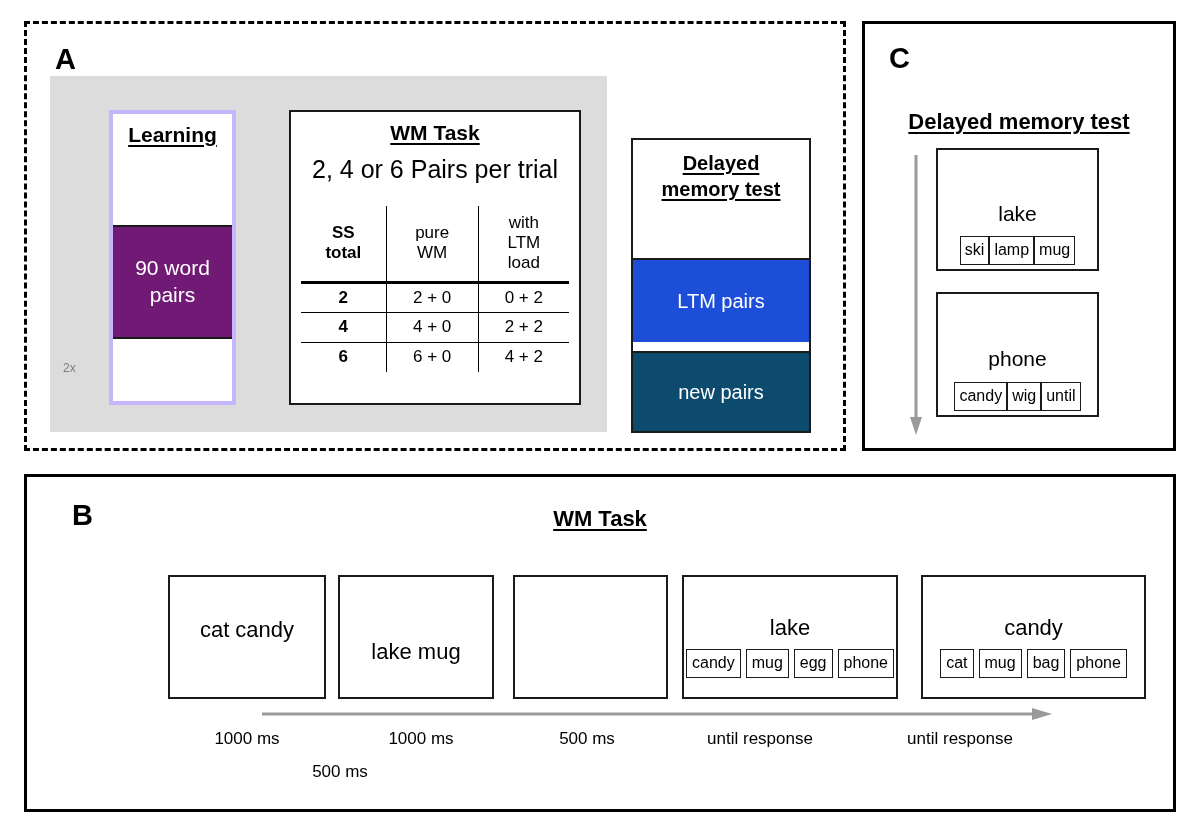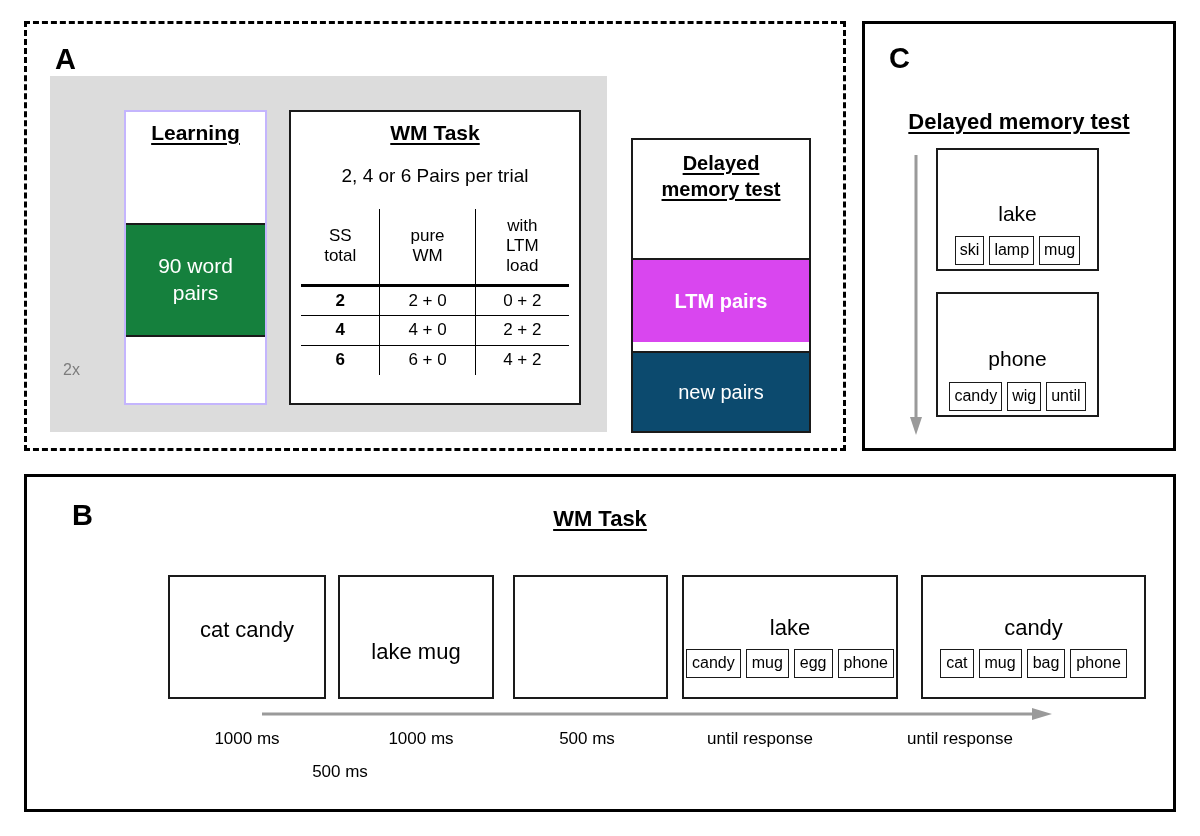--- a/index.html
+++ b/index.html
@@ -34,46 +34,46 @@
 
   #a-graybg {
     position: absolute;
     left: 23px; top: 52px;
     width: 557px; height: 356px;
     background: #dcdcdc;
   }
   #a-2x {
     position: absolute;
     left: 36px; top: 337px;
-    font-size: 16px;
+    font-size: 12px;
     color: #7d7d7d;
   }
 
   
   #learning-block {
     position: absolute;
-    left: 97px; top: 86px;
-    width: 143px; height: 295px;
-    border: 2px solid #c4b5fd;
+    left: 82px; top: 86px;
+    width: 127px; height: 295px;
+    border: 4px solid #c4b5fd;
     background: #fff;
   }
   #learning-title {
     position: absolute;
     top: 9px; left: 0; width: 100%;
     text-align: center;
     font-size: 21px;
     font-weight: bold;
     text-decoration: underline;
     text-underline-offset: 3px;
   }
   #learning-gray {
     position: absolute;
     left: 0; top: 111px;
     width: 100%; height: 114px;
-    background: #15803d;
+    background: #701a75;
     border-top: 2px solid #1a1a1a;
     border-bottom: 2px solid #1a1a1a;
     display: flex; align-items: center; justify-content: center;
   }
   #learning-gray-label {
     color: #fff;
     font-size: 21px;
     text-align: center;
     line-height: 1.28;
   }
@@ -88,43 +88,43 @@
   }
   #wm-title {
     margin-top: 9px;
     text-align: center;
     font-size: 21px;
     font-weight: bold;
     text-decoration: underline;
     text-underline-offset: 3px;
   }
   #wm-subtitle {
-    margin-top: 20px;
-    text-align: center;
-    font-size: 19px;
+    margin-top: 10px;
+    text-align: center;
+    font-size: 25px;
   }
   #wm-table {
     margin: 22px auto 0 auto;
     border-collapse: collapse;
     width: 268px;
     font-size: 17px;
   }
   #wm-table th, #wm-table td {
     text-align: center;
     vertical-align: middle;
     padding: 0;
   }
   #wm-table thead th {
     height: 76px;
     font-weight: normal;
     line-height: 1.18;
     border-bottom: 3px solid #000;
   }
   #wm-table thead th.hd-ss {
-    font-weight: normal;
+    font-weight: bold;
     border-bottom: 3px solid #000;
   }
   #wm-table thead th.col-div,
   #wm-table tbody td.col-div {
     border-left: 1.5px solid #000;
   }
   #wm-table tbody td {
     height: 30px;
     border-bottom: 1.5px solid #000;
   }
@@ -148,23 +148,23 @@
     line-height: 1.3;
   }
   #a-dmt-title span {
     text-decoration: underline;
     text-underline-offset: 3px;
   }
   #a-dmt-ltm {
     position: absolute;
     left: 0; top: 118px;
     width: 100%; height: 84px;
-    background: #d946ef;
+    background: #1d4ed8;
     border-top: 2px solid #1a1a1a;
-    display: flex; align-items: center; justify-content: center; font-weight: bold;
+    display: flex; align-items: center; justify-content: center;
   }
   #a-dmt-new {
     position: absolute;
     left: 0; top: 211px;
     width: 100%; height: 80px;
     background: #0c4a6e;
     border-top: 2px solid #1a1a1a;
     display: flex; align-items: center; justify-content: center;
   }
   .dmt-band-label { color: #fff; font-size: 20px; }
@@ -201,21 +201,20 @@
     text-align: center;
     font-size: 21px;
   }
   #c-trial-1 .c-cue { top: 52px; }
   #c-trial-2 .c-cue { top: 53px; }
   .c-opts {
     position: absolute;
     left: 0; width: 100%;
     display: flex;
     justify-content: center;
-    gap: 5px;
     border-radius: 6px;
   }
   #c-trial-1 .c-opts { top: 86px; }
   #c-trial-2 .c-opts { top: 88px; }
   .opt-box {
     border: 1.5px solid #1a1a1a;
     background: #fff;
     font-size: 16px;
     line-height: 1;
     padding: 5px 4px 6px 4px;

